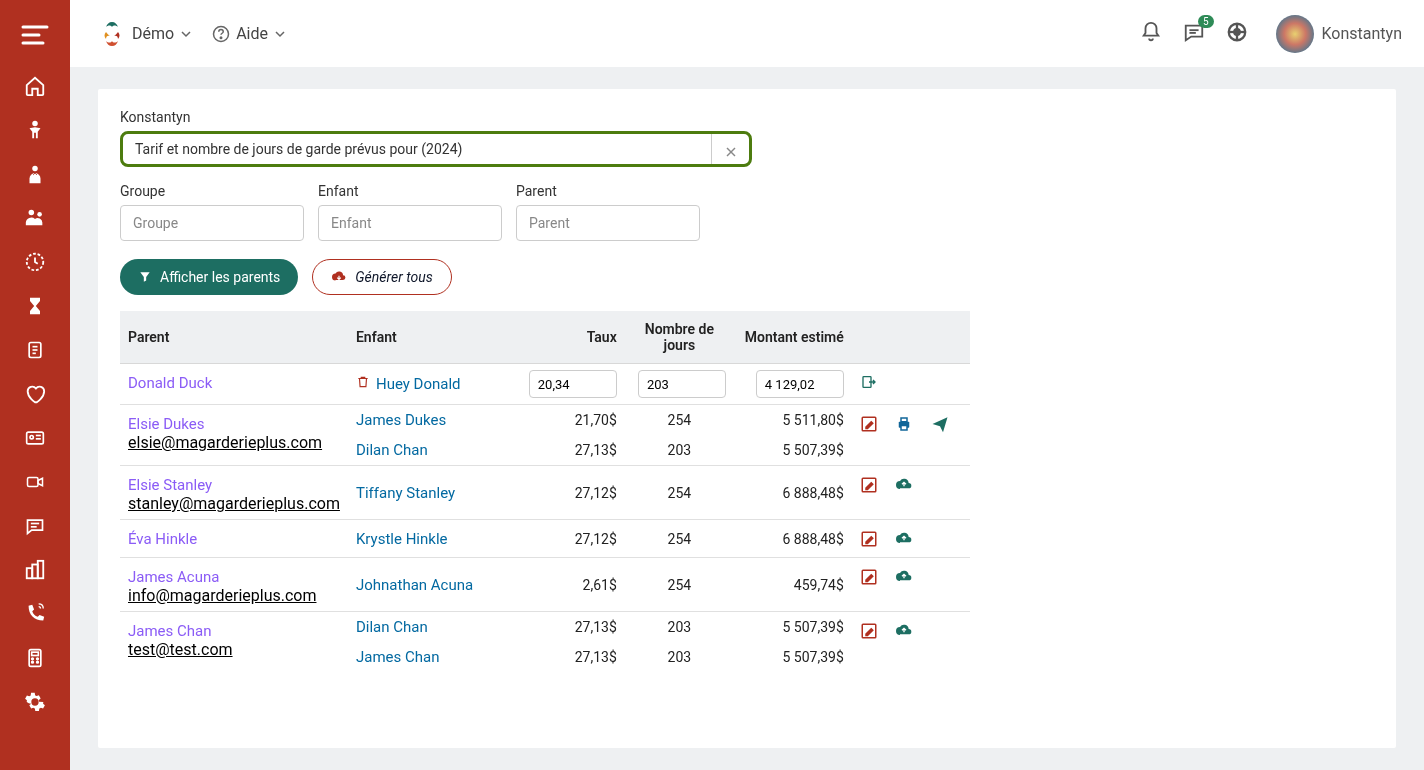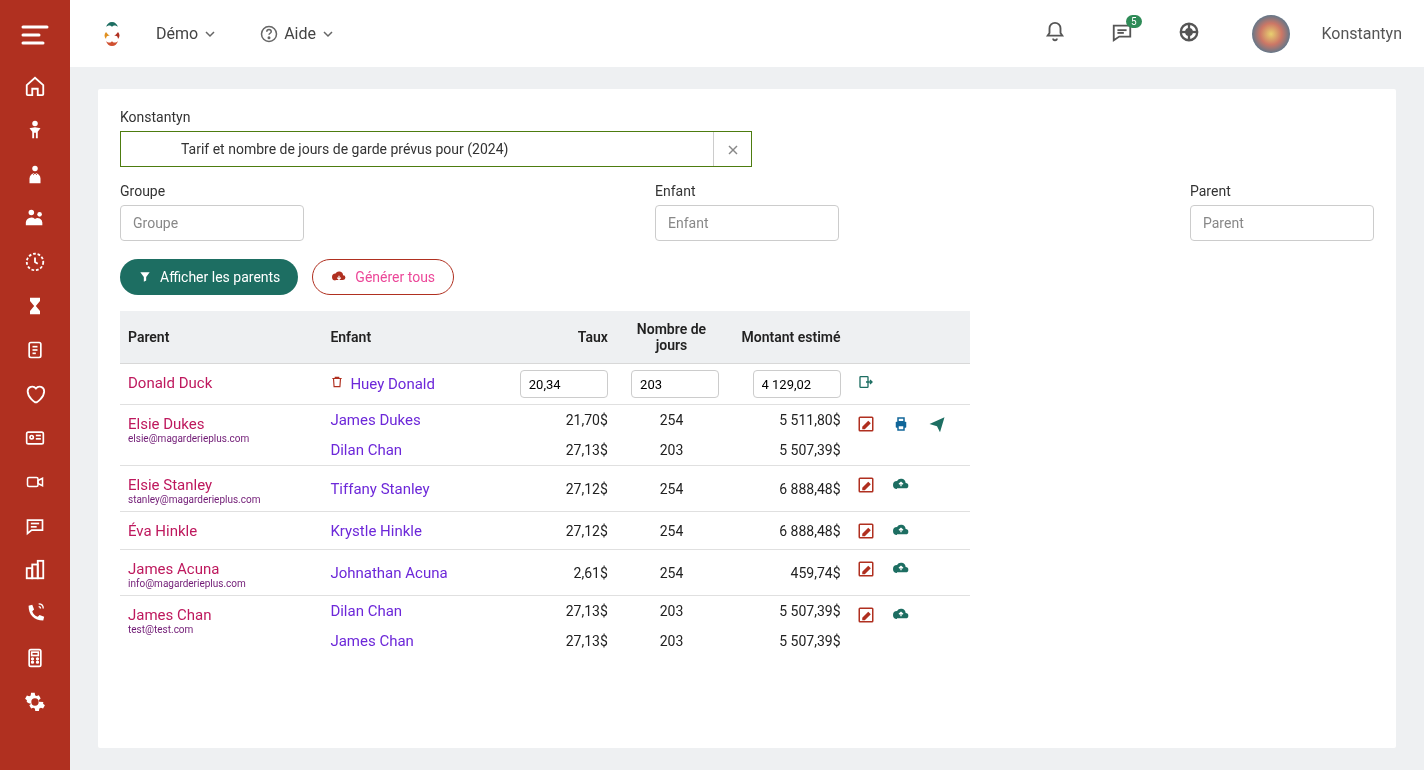--- a/index.html
+++ b/index.html
@@ -2,54 +2,54 @@
 <html><head>
 <meta charset="utf-8">
 <style>
   * { box-sizing: border-box; margin: 0; padding: 0; font-family: -apple-system, BlinkMacSystemFont, "Segoe UI", Roboto, Arial, sans-serif; }
   body { background:#f0f0f0; width:1424px; height:770px; overflow:hidden; }
   .app { display:flex; height:100%; }
   .sidebar { width:70px; background:#b03020; display:flex; flex-direction:column; align-items:center; padding-top:10px; gap:0; }
   .sidebar .menu-toggle { color:#fff; margin:14px 0 14px 0; cursor:pointer; }
   .sidebar .nav-item { width:48px; height:44px; display:flex; align-items:center; justify-content:center; color:#fff; cursor:pointer; }
   .main { flex:1; display:flex; flex-direction:column; background:#eef0f2; }
-  .topbar { height:67px; background:#fff; display:flex; align-items:center; padding:0 22px; gap:24px; }
+  .topbar { height:67px; background:#fff; display:flex; align-items:center; padding:0 22px; gap:0; }
   .logo { width:40px; height:40px; border-radius:20px; display:flex; align-items:center; justify-content:center; }
   .brand-select { display:flex; align-items:center; gap:6px; color:#444; font-size:16px; cursor:pointer; }
   .help-select { display:flex; align-items:center; gap:6px; color:#444; font-size:16px; cursor:pointer; margin-left:20px; }
   .topbar-spacer { flex:1; }
   .top-icon { color:#555; cursor:pointer; position:relative; margin:0 10px; }
   .badge { position:absolute; top:-6px; right:-8px; background:#2e8b57; color:#fff; font-size:10px; border-radius:8px; padding:1px 5px; }
   .avatar { width:38px; height:38px; border-radius:19px; background: radial-gradient(circle,#e8d070 0%,#c76 40%,#678 70%,#eee 100%); margin:0 8px 0 18px; }
   .username { color:#555; font-size:16px; }
   .page { padding:22px 28px; flex:1; overflow:hidden; display:flex; flex-direction:column; }
   .page-title-row { display:flex; align-items:center; gap:14px; margin-bottom:18px; }
   .page-title { font-size:22px; font-weight:600; color:#222; }
   .card { background:#fff; border-radius:2px; padding:20px 22px; flex:1; display:flex; flex-direction:column; overflow:hidden; }
   .field-label { font-size:14px; color:#333; margin-bottom:6px; display:block; }
-  .form-row { display:flex; margin-bottom:18px;justify-content:space-between; }
+  .form-row { display:flex; gap:14px; margin-bottom:18px; }
   .form-col { display:flex; flex-direction:column; }
   .input { border:1px solid #ccc; border-radius:4px; height:36px; padding:0 12px; font-size:14px; color:#333; }
   .input::placeholder { color:#888; }
   .select-clear-btn { border-left:1px solid #ccc; width:38px; height:36px; display:flex; align-items:center; justify-content:center; color:#888; cursor:pointer; }
-  .select-wrap { display:flex; border:1px solid #4d7c0f; border-radius:0; width:632px; height:36px; overflow:hidden;padding-left:48px; }
+  .select-wrap { display:flex; border:3px solid #4d7c0f; border-radius:8px; width:632px; height:36px; overflow:hidden; }
   .select-wrap .inner { flex:1; padding:0 12px; display:flex; align-items:center; font-size:14px; color:#333; }
   .btn-row { display:flex; gap:14px; margin-bottom:16px; }
   .btn { height:36px; border-radius:18px; padding:0 18px; display:flex; align-items:center; gap:8px; font-size:14px; cursor:pointer; border:none; }
   .btn-primary { background:#1d6e62; color:#fff; }
-  .btn-outline { background:#fff; color:#ec4899; border:1px solid #b03020; }
+  .btn-outline { background:#fff; color:#0f172a; border:1px solid #b03020;font-style:italic; }
   .table-wrap { flex:1; overflow-y:auto; width:850px; }
   table { width:100%; border-collapse:collapse; }
   thead th { background:#eef0f2; text-align:left; font-size:14px; color:#222; font-weight:600; padding:10px 8px; position:sticky; top:0; border-bottom:1px solid #d8d8d8; }
   thead th.right { text-align:right; }
   thead th.center { text-align:center; }
   tbody td { padding:6px 8px; font-size:14px; color:#222; }
-  .parent-name { color:#be185d; font-size:15px; }
-  .parent-email { color:#701a75; font-size:10px; }
-  .child-name { color:#6d28d9; font-size:15px; display:flex; align-items:center; gap:6px;text-align:center; }
+  .parent-name { color:#8b5cf6; font-size:15px; }
+  .parent-email { color:#000000; font-size:16px;text-decoration:underline; }
+  .child-name { color:#0369a1; font-size:15px; display:flex; align-items:center; gap:6px;text-align:center; }
   .num-right { text-align:right;margin-top:21px; }
   .cell-input { border:1px solid #ccc; border-radius:4px; height:28px; padding:0 8px; font-size:13px; text-align:left; width:88px; }
   .action-cell { display:flex; gap:16px; align-items:center; }
   .icon-edit { color:#b03020; cursor:pointer; }
   .icon-print { color:#116699; cursor:pointer; }
   .icon-send { color:#1d6e62; cursor:pointer; }
   .icon-cloud { color:#1d6e62; cursor:pointer; }
   .icon-export { color:#1d6e62; cursor:pointer; }
   .row-sep { border-top:1px solid #e0e0e0; }
   .scroll-theme::-webkit-scrollbar { width:10px; }

